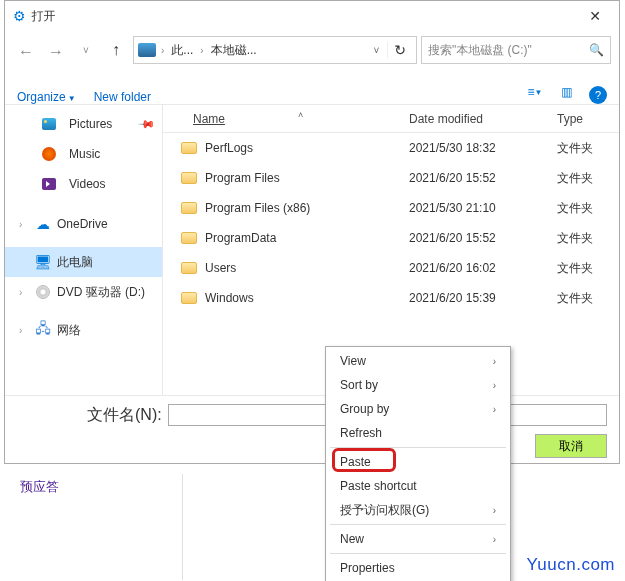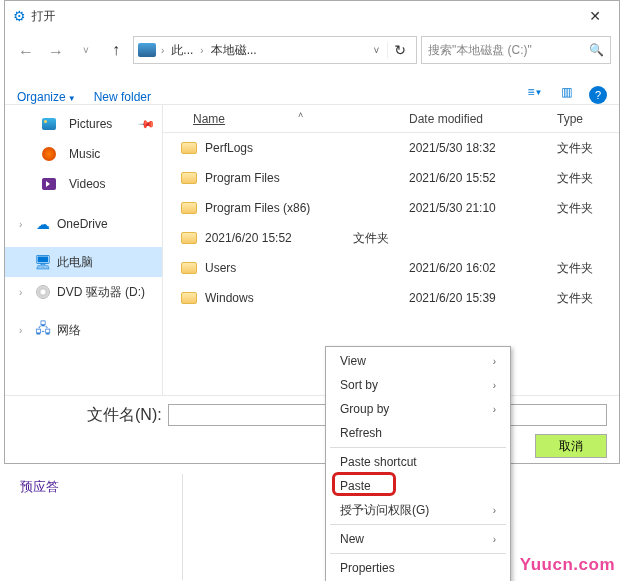--- a/index.html
+++ b/index.html
@@ -61,21 +61,21 @@
 .filename-row input { flex: 1; height: 22px; border: 1px solid #aaa; padding: 0 4px; }
 .btnrow { display: flex; justify-content: flex-end; gap: 8px; }
 .btn { min-width: 72px; height: 24px; border: 1px solid #aaa; background: #bef264; font-size: 12px; cursor: pointer; }
 .context-menu { position: absolute; top: 346px; left: 325px; width: 186px; background: #fff; border: 1px solid #aaa; box-shadow: 2px 2px 4px rgba(0,0,0,0.25); padding: 2px 0; z-index: 100; }
 .cm-item { height: 24px; display: flex; align-items: center; padding: 0 14px; font-size: 12px; cursor: pointer; position: relative; }
 .cm-item .arrow { margin-left: auto; font-size: 10px; color: #666; }
 .cm-sep { height: 1px; background: #ddd; margin: 2px 4px; }
 .highlight { border: 3px solid #d62020; border-radius: 6px; position: absolute; top: -2px; left: 6px; width: 64px; height: 24px; pointer-events: none; }
 .below-text { position: absolute; top: 478px; left: 20px; font-size: 13px; color: #4c1d95; }
 .vline { position: absolute; top: 474px; left: 182px; width: 1px; height: 106px; background: #e0e0e0; }
-.watermark { position: absolute; bottom: 6px; right: 10px; font-size: 17px; color: #ec4899; font-weight: 700; letter-spacing: 0.5px; }
+.watermark { position: absolute; bottom: 6px; right: 10px; font-size: 17px; color: #1d4ed8; font-weight: 400; letter-spacing: 0.5px; }
 </style>
 </head>
 <body>
 
 <div class="dialog">
   <div class="titlebar">
     <span class="gear">⚙</span>
     <span class="title">打开</span>
     <span class="close">✕</span>
   </div>
@@ -181,20 +181,21 @@
             <div class="ft">文件夹</div>
           </div>
           <div class="filerow">
             <div class="folder-ico"></div>
             <div class="fn">Program Files (x86)</div>
             <div class="fd">2021/5/30 21:10</div>
             <div class="ft">文件夹</div>
           </div>
           <div class="filerow">
             <div class="folder-ico"></div>
+            <div class="fn">ProgramData</div>
             <div class="fd">2021/6/20 15:52</div>
             <div class="ft">文件夹</div>
           </div>
           <div class="filerow">
             <div class="folder-ico"></div>
             <div class="fn">Users</div>
             <div class="fd">2021/6/20 16:02</div>
             <div class="ft">文件夹</div>
           </div>
           <div class="filerow">
@@ -228,28 +229,28 @@
       <span class="arrow">›</span>
     </div>
   <div class="cm-item">
       <span>Group by</span>
       <span class="arrow">›</span>
     </div>
   <div class="cm-item">
       <span>Refresh</span>
     </div>
   <div class="cm-sep"></div>
-  <div class="cm-item">
-      <span>Paste shortcut</span>
-    </div>
   <div class="cm-item" style="position:relative">
       <span>Paste</span>
       <div class="highlight"></div>
     </div>
   <div class="cm-item">
+      <span>Paste shortcut</span>
+    </div>
+  <div class="cm-item">
       <span>授予访问权限(G)</span>
       <span class="arrow">›</span>
     </div>
   <div class="cm-sep"></div>
   <div class="cm-item">
       <span>New</span>
       <span class="arrow">›</span>
     </div>
   <div class="cm-sep"></div>
   <div class="cm-item">

